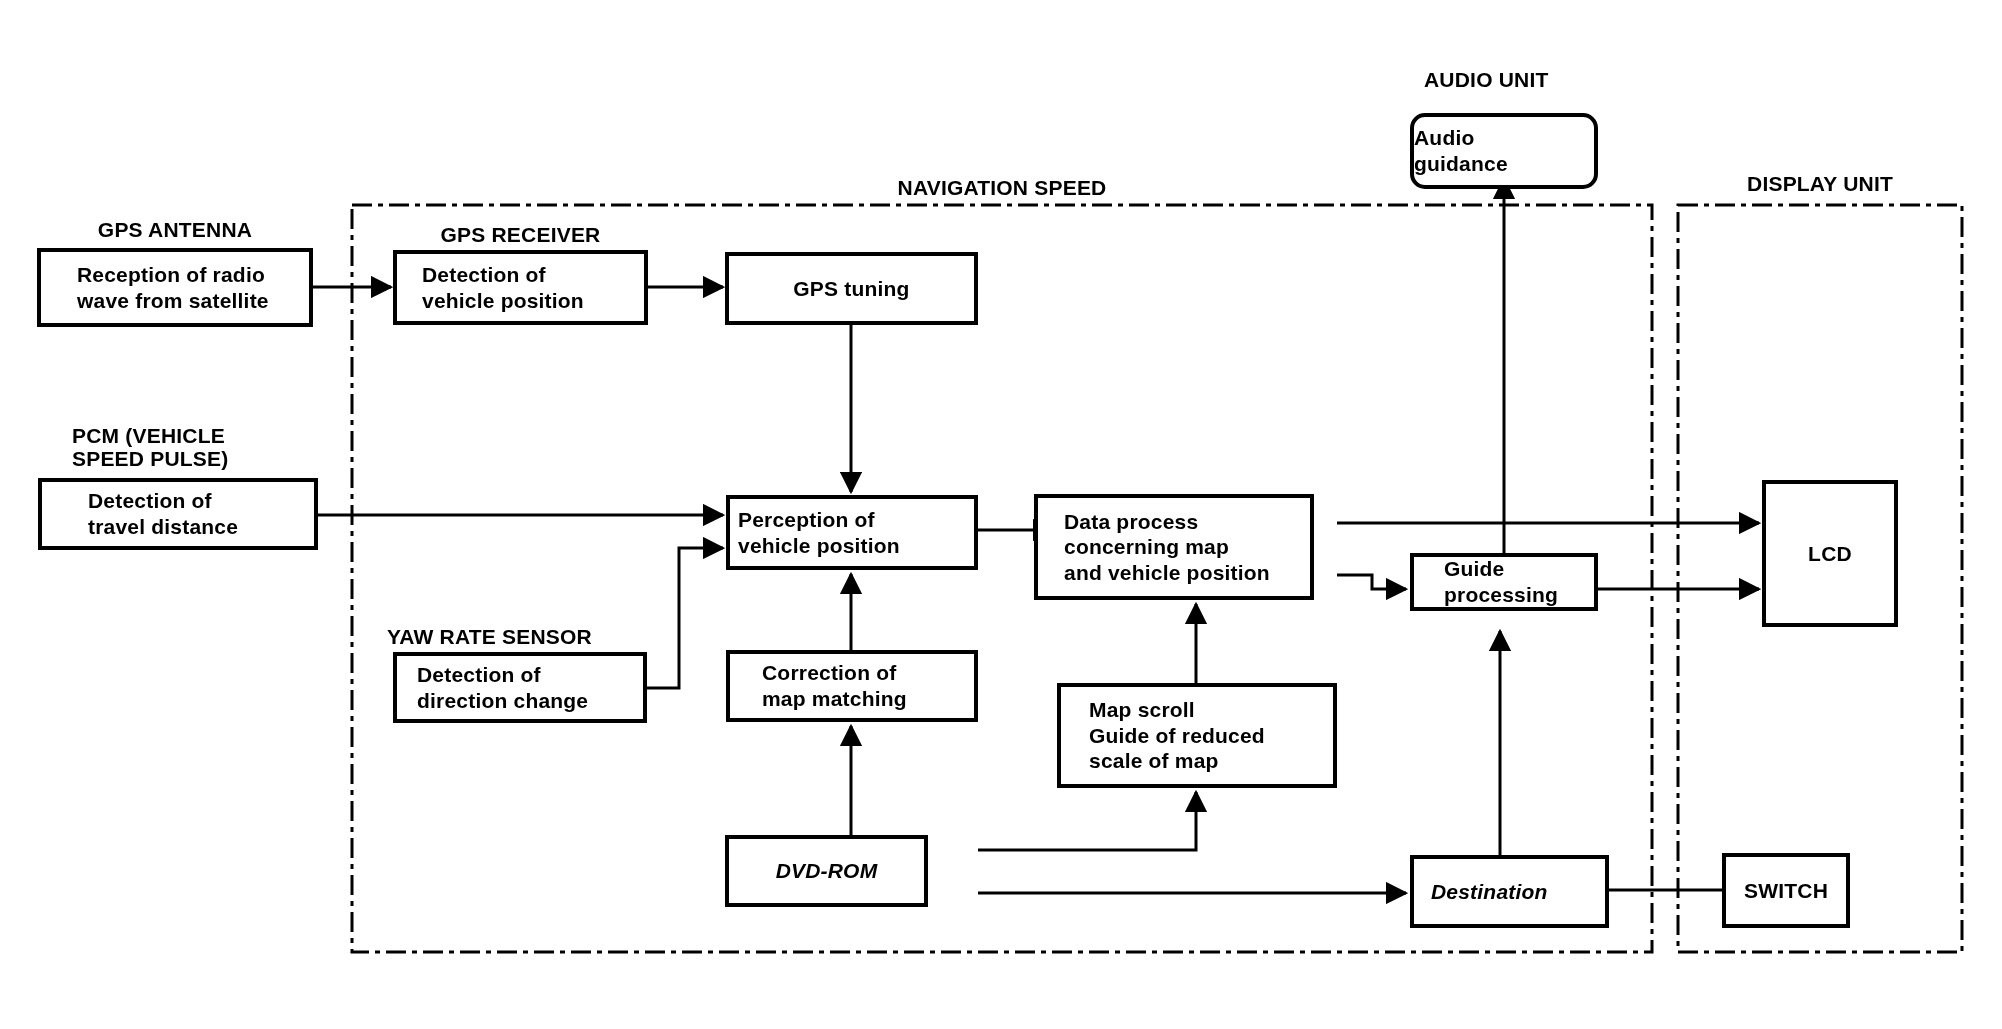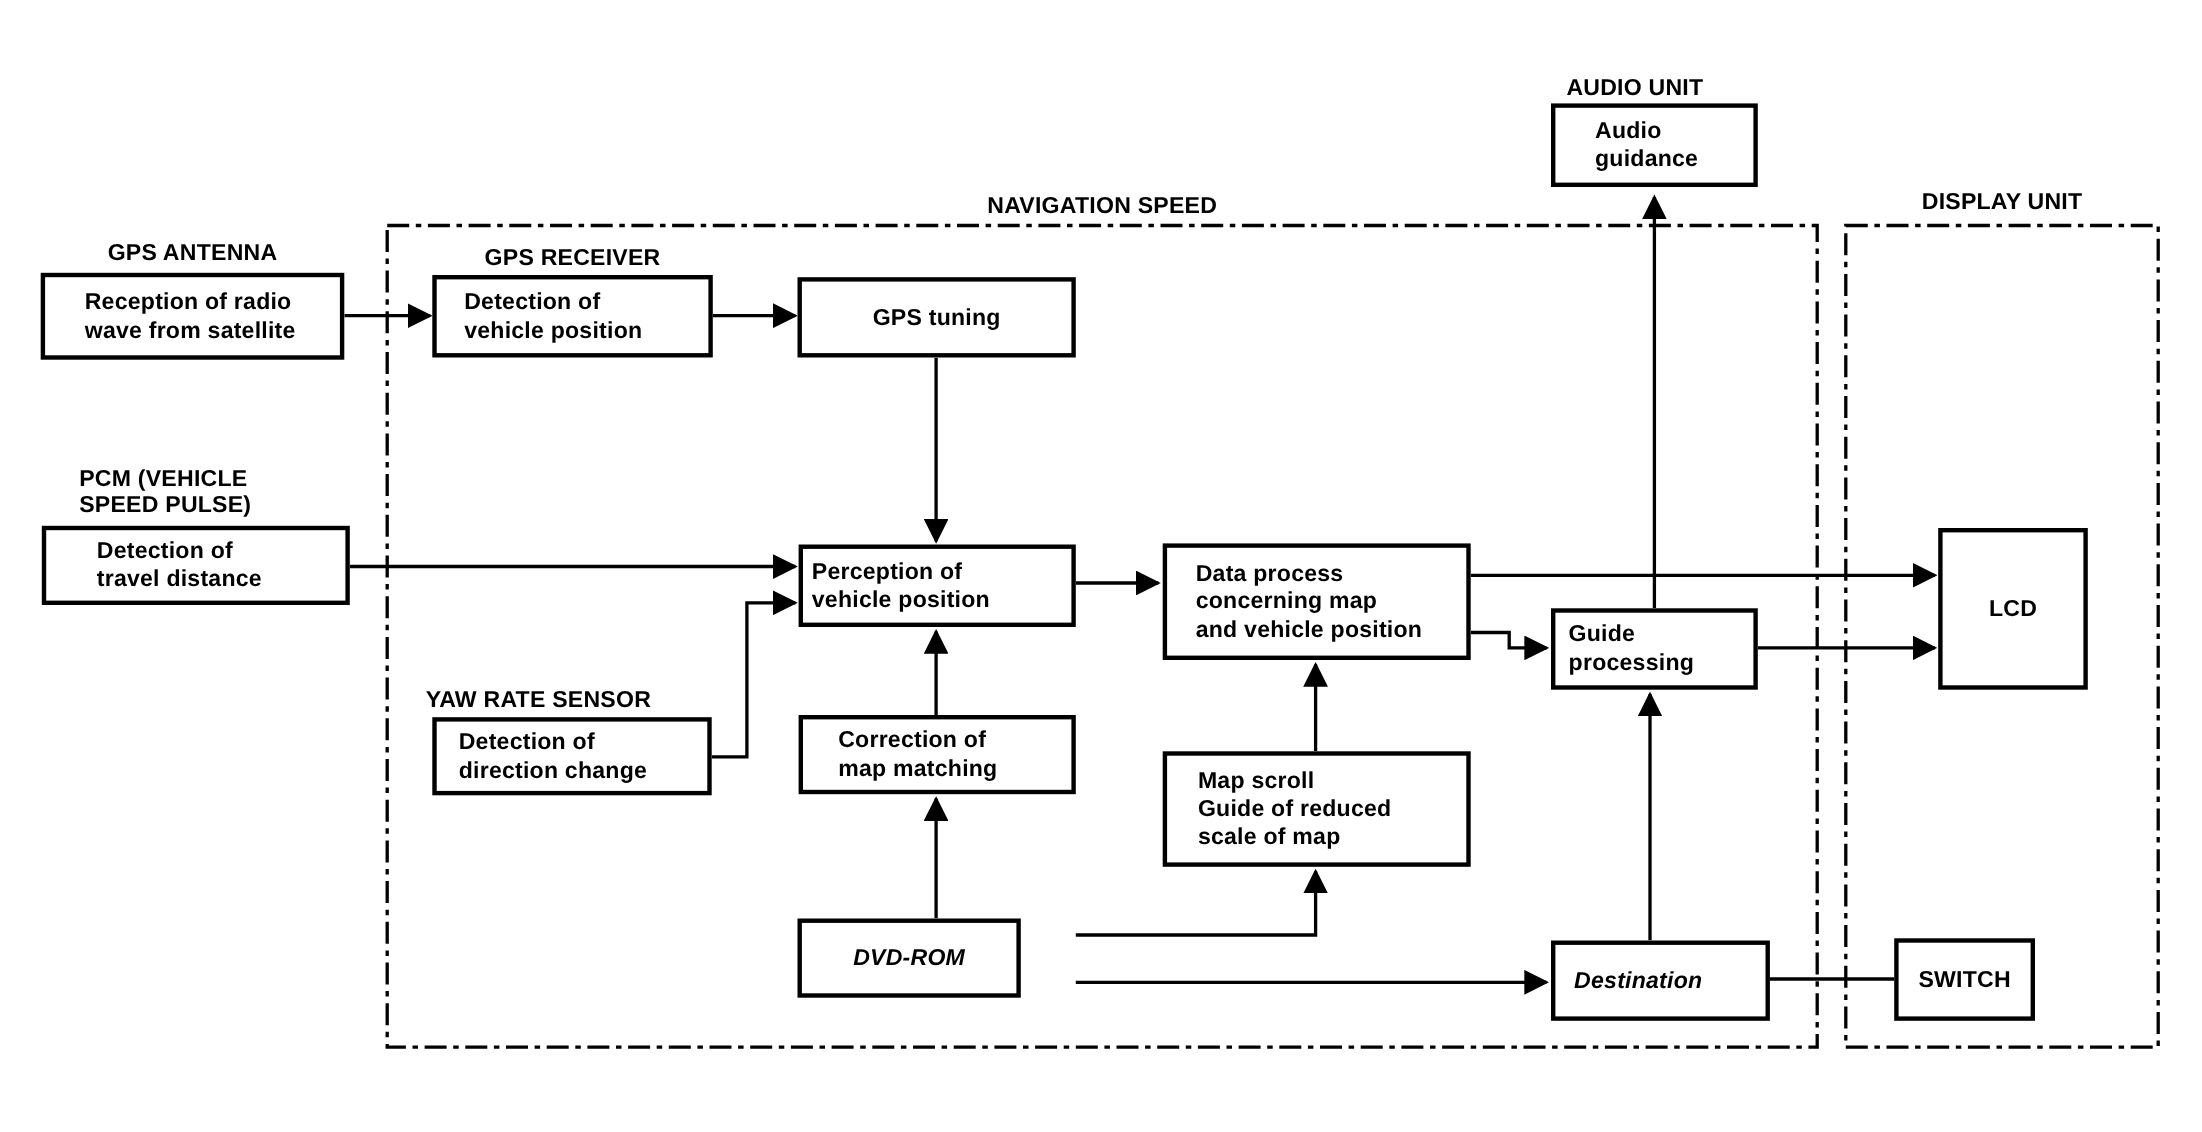--- a/index.html
+++ b/index.html
@@ -111,42 +111,42 @@
 
   <div class="box" style="left:726px;top:650px;width:252px;height:72px;padding-left:32px;">
     <span class="box-text">Correction of
 map matching</span>
   </div>
 
   <div class="box center italic" style="left:725px;top:835px;width:203px;height:72px;">
     <span class="box-text">DVD-ROM</span>
   </div>
 
-  <div class="box" style="left:1057px;top:494px;width:280px;height:106px;padding-left:26px;">
+  <div class="box" style="left:1034px;top:494px;width:280px;height:106px;padding-left:26px;">
     <span class="box-text">Data process
 concerning map
 and vehicle position</span>
   </div>
 
   <div class="box" style="left:1057px;top:683px;width:280px;height:105px;padding-left:28px;">
     <span class="box-text">Map scroll
 Guide of reduced
 scale of map</span>
   </div>
 
-  <div class="box" style="left:1410px;top:553px;width:188px;height:74px;padding-left:12px;">
+  <div class="box" style="left:1410px;top:553px;width:188px;height:58px;padding-left:30px;">
     <span class="box-text">Guide
 processing</span>
   </div>
 
   <div class="box" style="left:1410px;top:855px;width:199px;height:73px;padding-left:17px;font-style:italic;">
     <span class="box-text">Destination</span>
   </div>
 
-  <div class="box" style="left:1410px;top:94px;width:188px;height:76px;padding-left:36px;">
+  <div class="box" style="left:1410px;top:113px;width:188px;height:76px;border-radius:15px;">
     <span class="box-text">Audio
 guidance</span>
   </div>
 
   <div class="box center" style="left:1762px;top:480px;width:136px;height:147px;">
     <span class="box-text">LCD</span>
   </div>
 
   <div class="box center" style="left:1722px;top:853px;width:128px;height:75px;">
     <span class="box-text">SWITCH</span>

